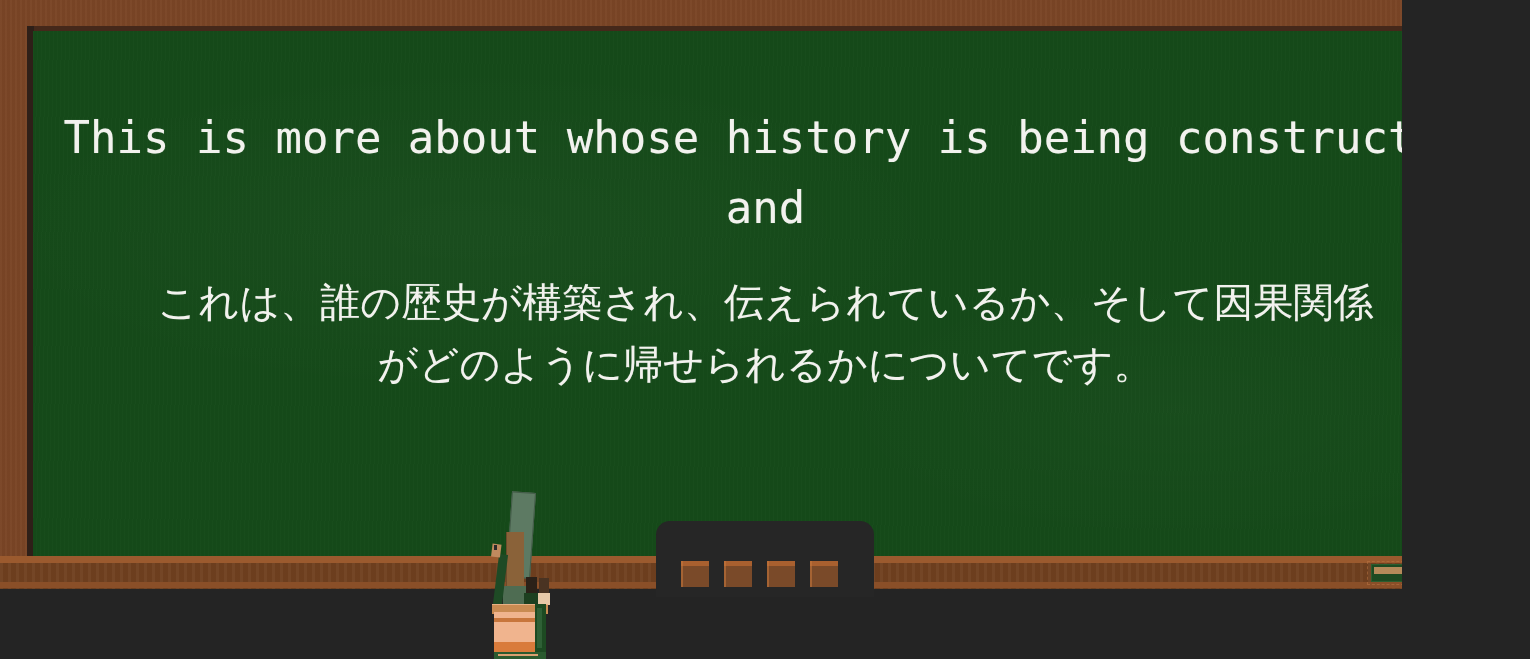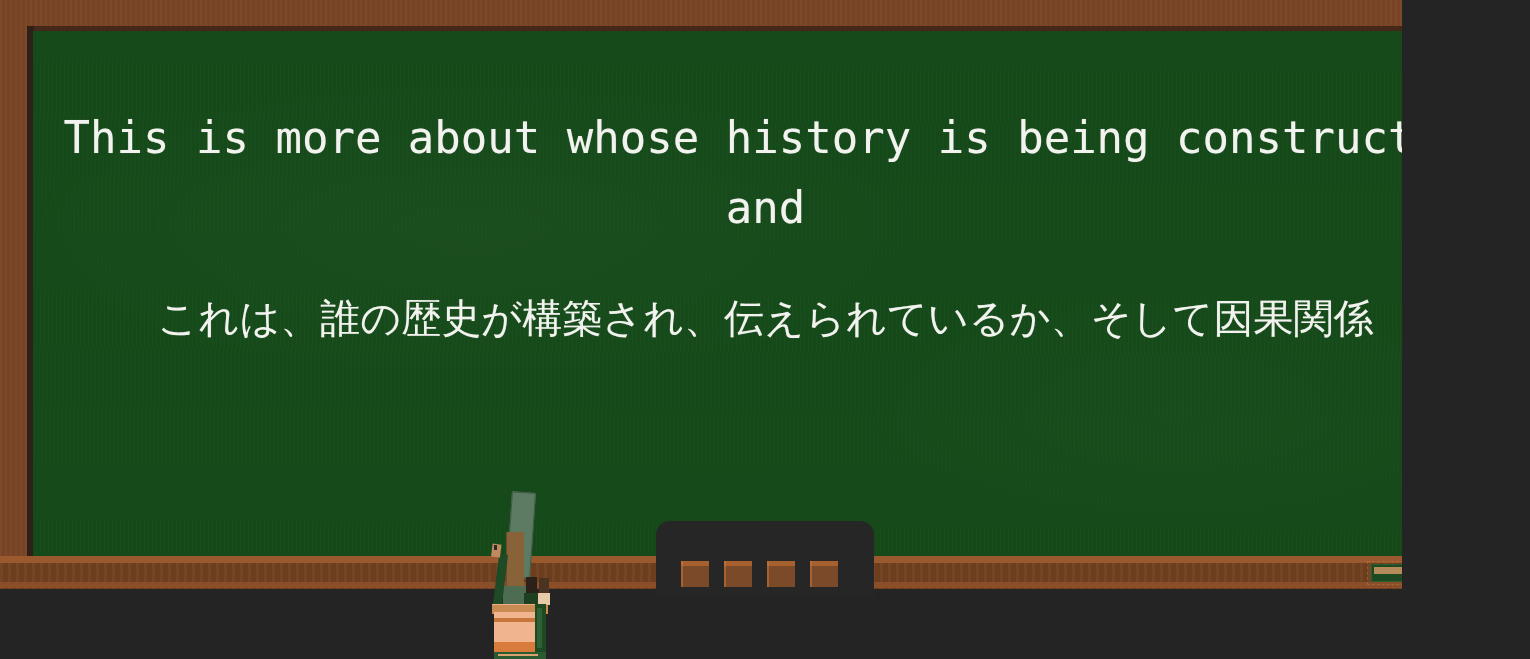--- a/index.html
+++ b/index.html
@@ -106,21 +106,21 @@
   }
   .line-en {
     font-family: "DejaVu Sans Mono", monospace;
     font-size: 44px;
     line-height: 70px;
     letter-spacing: 0px;
     padding: 0 10px;
     text-shadow: 0 0 1px rgba(255,255,255,0.35);
   }
   .en-block { margin-top: 72px; }
-  .jp-block { margin-top: 44px; }
+  .jp-block { margin-top: 28px; }
   .line-jp {
     font-family: "DejaVu Sans", sans-serif;
     font-size: 40px;
     line-height: 62px;
     padding: 0 14px;
     text-shadow: 0 0 1px rgba(255,255,255,0.3);
   }
 
   
   .tray-top {
@@ -364,20 +364,21 @@
     <div class="board-dust"></div>
 
     <div class="board-text">
 
       <div class="en-block">
         <div class="line-en">This is more about whose history is being constructed and</div>
       </div>
 
       <div class="jp-block">
         <div class="line-jp">これは、誰の歴史が構築され、伝えられているか、そして因果関係</div>
+        <div class="line-jp">がどのように帰せられるかについてです。</div>
       </div>
 
     </div>
   </div>
 
   <div class="chair-back"></div>
   <div class="chair-slat slat-1"></div>
   <div class="chair-slat slat-2"></div>
   <div class="chair-slat slat-3"></div>
   <div class="chair-slat slat-4"></div>

